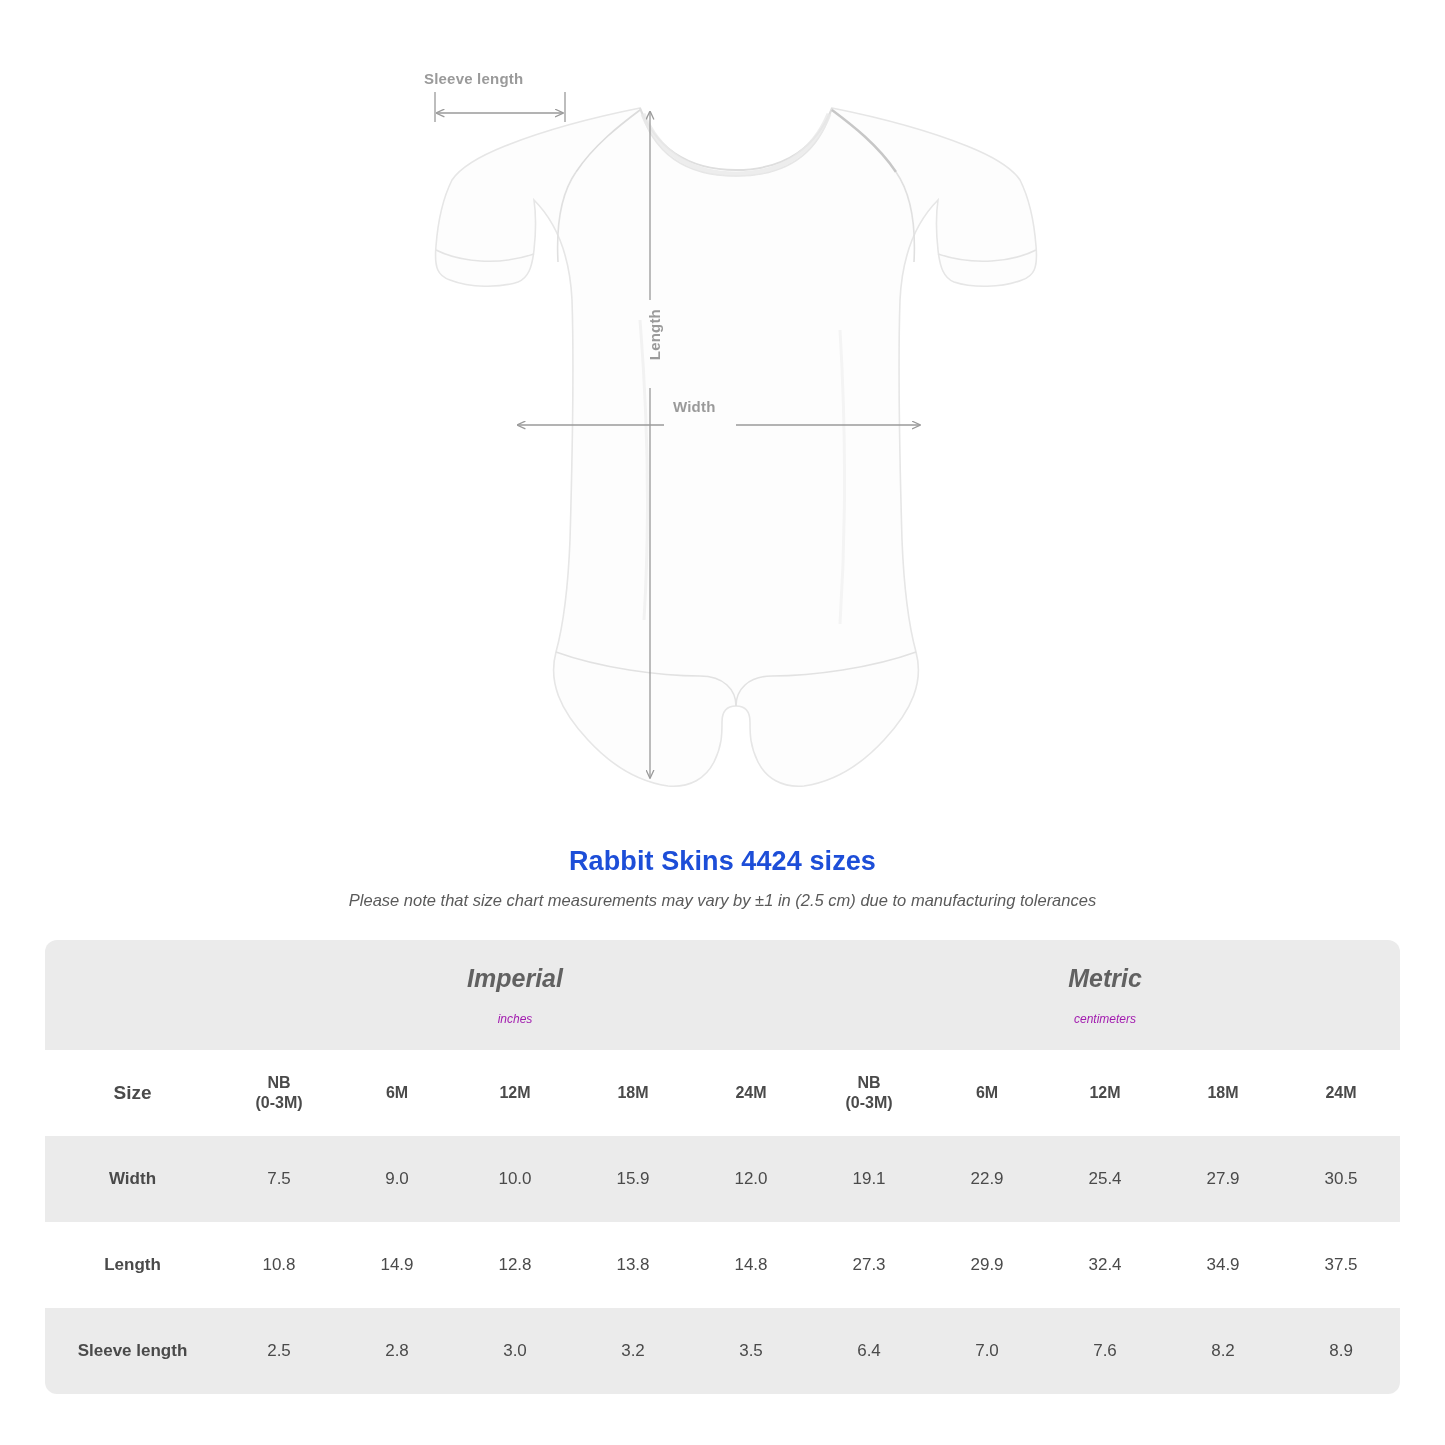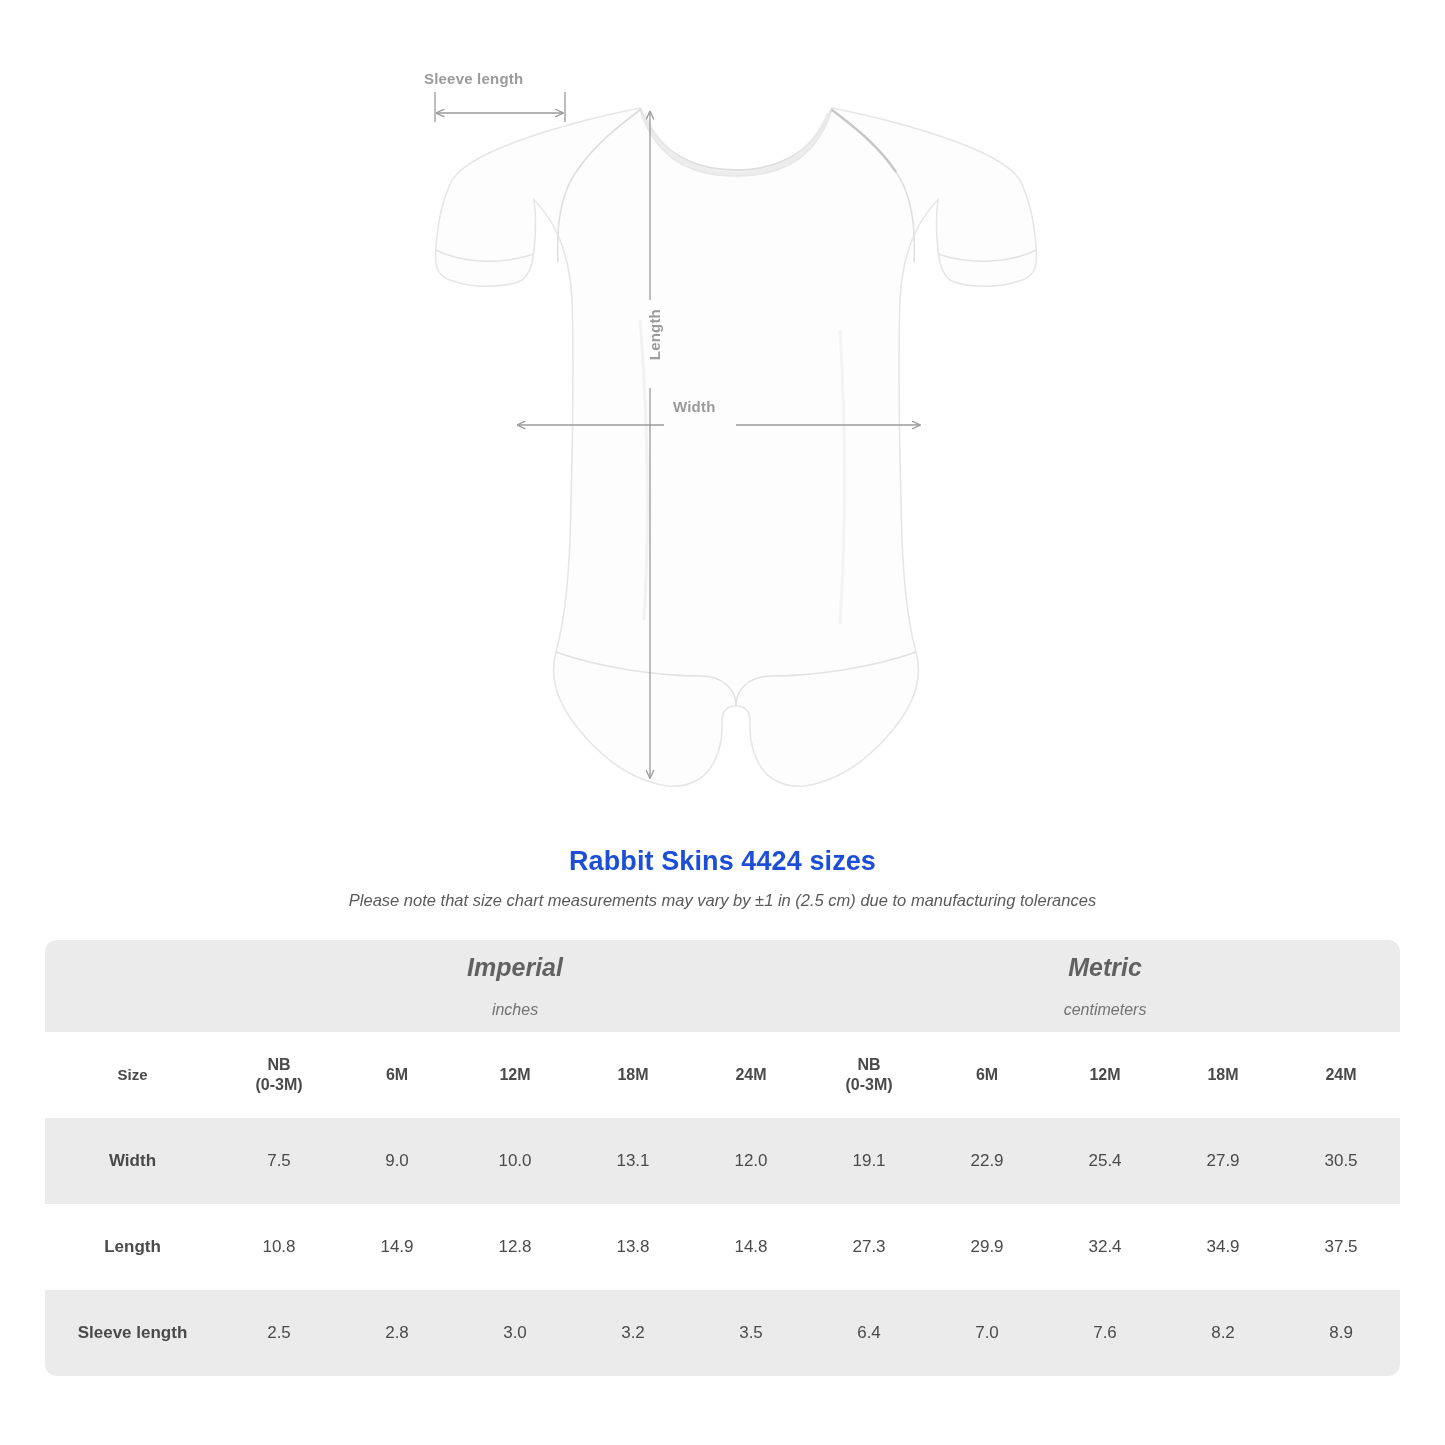--- a/index.html
+++ b/index.html
@@ -88,53 +88,53 @@
   }
   table.size-table td,
   table.size-table th {
     text-align: center;
     vertical-align: middle;
     border: none;
   }
   
   .unit-row td {
     background: #ebebeb;
-    height: 92px;
+    height: 110px;
     padding: 0;
   }
   .unit-row td.corner-left {
     border-top-left-radius: 12px;
   }
   .unit-row td.corner-right {
     border-top-right-radius: 12px;
   }
   .unit-name {
     font-size: 25px;
     font-style: italic;
     font-weight: bold;
     color: #616161;
     line-height: 1.15;
   }
   .unit-sub {
-    font-size: 16px;
+    font-size: 12px;
     font-style: italic;
-    color: #737373;
+    color: #a21caf;
     margin-top: 20px;
   }
   
   .size-row td {
     background: #ffffff;
     height: 84px;
     font-size: 16px;
     font-weight: bold;
     color: #4a4a4a;
     line-height: 1.25;
   }
   .size-row td.rowlabel {
-    font-size: 15px;
+    font-size: 19px;
   }
   
   .data-row td {
     height: 84px;
     font-size: 17px;
     color: #4a4a4a;
   }
   .data-row.shaded td {
     background: #ebebeb;
   }
@@ -299,21 +299,21 @@
           <td>12M</td>
           <td>18M</td>
           <td>24M</td>
         </tr>
 
         <tr class="data-row shaded">
           <td class="rowlabel">Width</td>
           <td>7.5</td>
           <td>9.0</td>
           <td>10.0</td>
-          <td>13.1</td>
+          <td>15.9</td>
           <td>12.0</td>
           <td>19.1</td>
           <td>22.9</td>
           <td>25.4</td>
           <td>27.9</td>
           <td>30.5</td>
         </tr>
 
         <tr class="data-row plain">
           <td class="rowlabel">Length</td>

